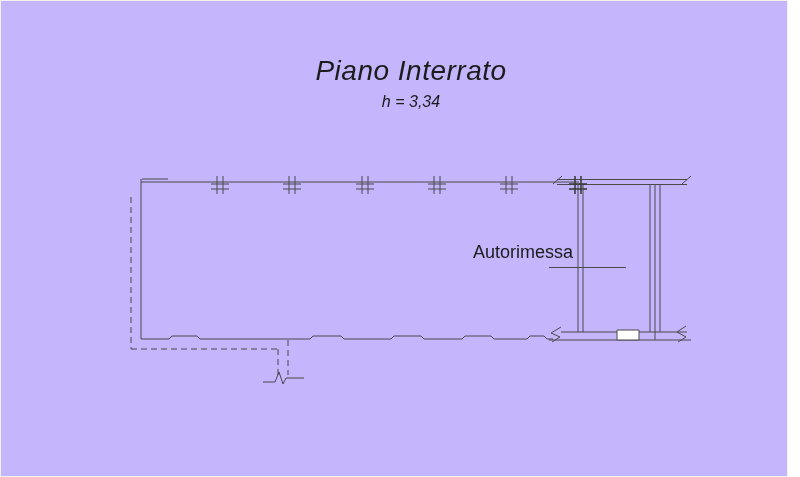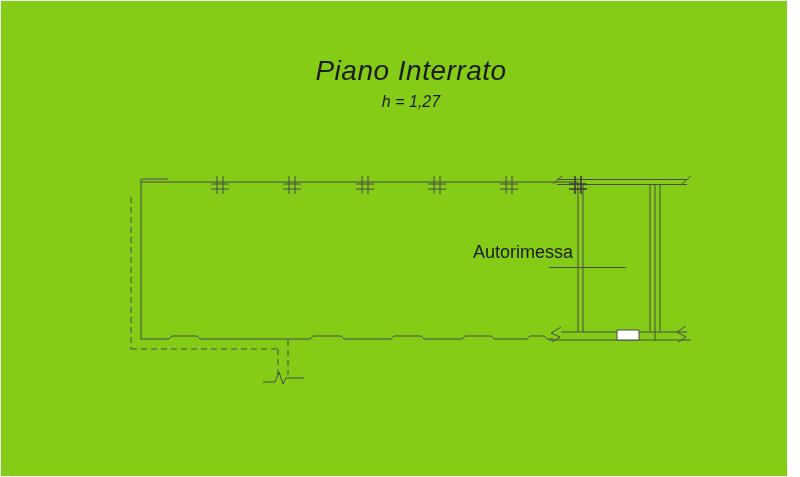--- a/index.html
+++ b/index.html
@@ -5,21 +5,21 @@
   html, body {
     margin: 0;
     padding: 0;
     background: #ffffff;
     font-family: "Liberation Sans", sans-serif;
   }
   .canvas {
     position: relative;
     width: 788px;
     height: 477px;
-    background: #84cc16;
+    background: #c4b5fd;
     overflow: hidden;
     border: 1px solid #f2f2f2;
     box-sizing: border-box;
   }
   .plan-svg {
     position: absolute;
     left: 0;
     top: 0;
     width: 800px;
     height: 477px;
@@ -77,21 +77,21 @@
     stroke: #4a4a4a;
     stroke-width: 1;
   }
 </style>
 </head>
 <body>
 
 <div class="canvas">
 
   <div class="title">Piano Interrato</div>
-  <div class="height-note">h = 1,27</div>
+  <div class="height-note">h = 3,34</div>
   <div class="room-label">Autorimessa</div>
 
   <svg class="plan-svg" viewBox="0 0 800 477">
     <defs>
       <g id="colmarker">
         <line x1="-3" y1="-9" x2="-3" y2="9"></line>
         <line x1="3" y1="-9" x2="3" y2="9"></line>
         <line x1="-9" y1="-1" x2="9" y2="-1"></line>
         <line x1="-9" y1="4" x2="9" y2="4"></line>
       </g>

